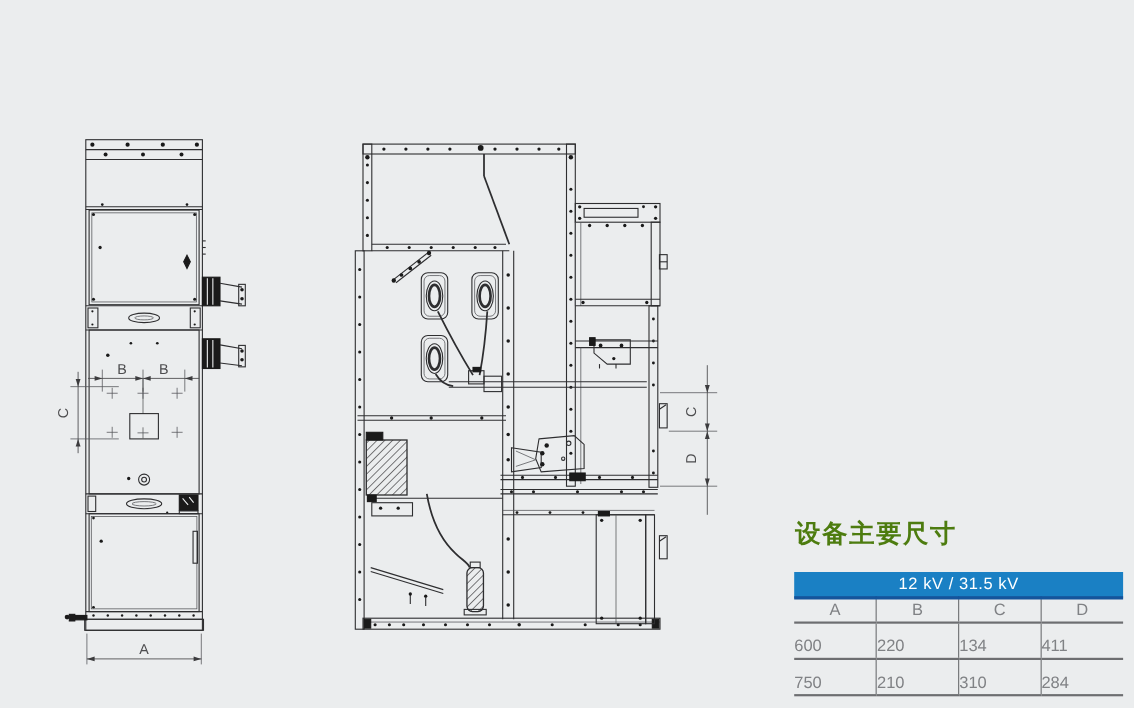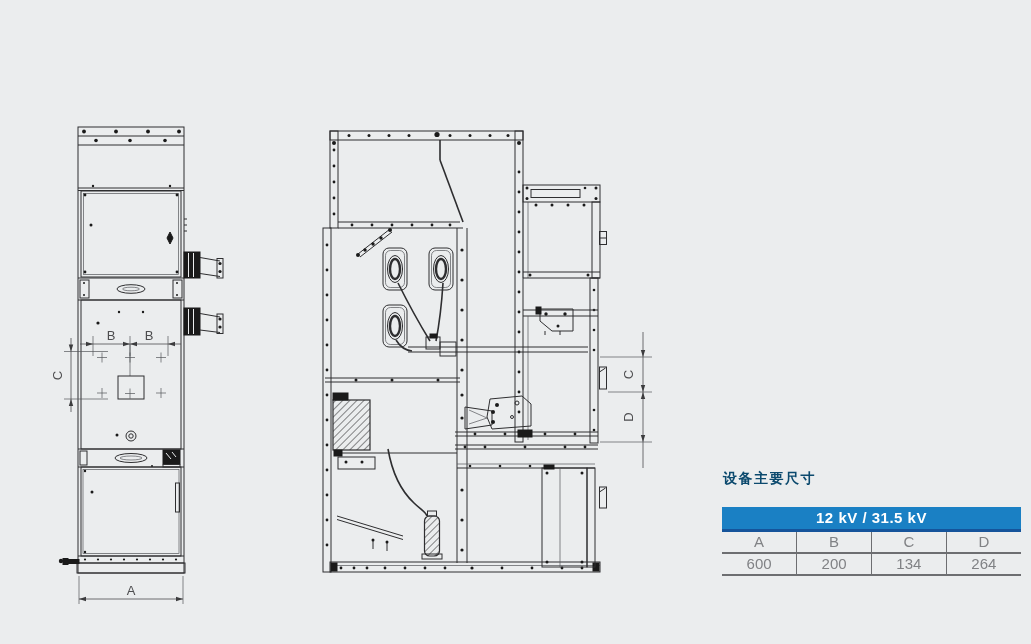--- a/index.html
+++ b/index.html
@@ -8,25 +8,25 @@
   svg .ln{stroke:#2e2e30;stroke-width:1;fill:none}
   svg .thin{stroke:#55565a;stroke-width:.7;fill:none}
   svg .thk{stroke:#2e2e30;stroke-width:1.6;fill:none}
   svg .b{fill:#1a1a1a;stroke:none}
   svg .fb{fill:#1a1a1a;stroke:#1a1a1a}
   svg .wl{stroke:#ebedee;stroke-width:1;fill:none}
   svg .dim{stroke:#4d4d4f;stroke-width:.8;fill:none}
   svg .ar{fill:#3c3c3e;stroke:none}
   svg text{fill:#4d4d4f;font-family:"Liberation Sans",sans-serif;font-size:13px}
   .dim-panel{position:absolute;left:722px;top:470px;width:299px}
-  .dim-title{font-size:14px;font-weight:bold;color:#0c4a6e;margin:0 0 19px 1px;letter-spacing:1.5px}
+  .dim-title{font-size:23px;font-weight:bold;color:#4d7c0f;margin:0 0 19px 1px;letter-spacing:1.5px}
   table.dims{border-collapse:collapse;width:100%;table-layout:fixed;font-size:15px}
-  table.dims th.voltage{background:#1a80c4;color:#ffffff;font-size:15px;font-weight:bold;padding:2px 0 3px;border-bottom:3px solid #15549b;letter-spacing:.5px}
+  table.dims th.voltage{background:#1a80c4;color:#ffffff;font-size:15px;font-weight:normal;padding:2px 0 3px;border-bottom:3px solid #15549b;letter-spacing:.5px}
   table.dims .cols th{color:#808285;font-weight:normal;font-size:15px;padding:1px 0 2px;border-bottom:2px solid #6d6e71}
-  table.dims td{color:#808285;text-align:center;font-size:15px;padding:1px 0 2px;border-bottom:2px solid #6d6e71}
+  table.dims td{color:#808285;text-align:left;font-size:15px;padding:12px 0 2px;border-bottom:2px solid #6d6e71}
   table.dims .cols th:not(:last-child),table.dims td:not(:last-child){border-right:1.5px solid #6d6e71}
 </style>
 </head>
 <body>
 
 <div class="page">
 
 <svg width="1031" height="644" viewBox="0 0 1031 644">
   <defs>
     <pattern id="hatch" width="5" height="5" patternTransform="rotate(45)" patternUnits="userSpaceOnUse">
@@ -479,21 +479,27 @@
       <tr class="cols">
         <th>A</th>
         <th>B</th>
         <th>C</th>
         <th>D</th>
       </tr>
     </thead>
     <tbody>
       <tr>
         <td>600</td>
-        <td>200</td>
+        <td>220</td>
         <td>134</td>
-        <td>264</td>
+        <td>411</td>
+      </tr>
+      <tr>
+        <td>750</td>
+        <td>210</td>
+        <td>310</td>
+        <td>284</td>
       </tr>
     </tbody>
   </table>
 </div>
 
 </div>
 
 </body></html>

